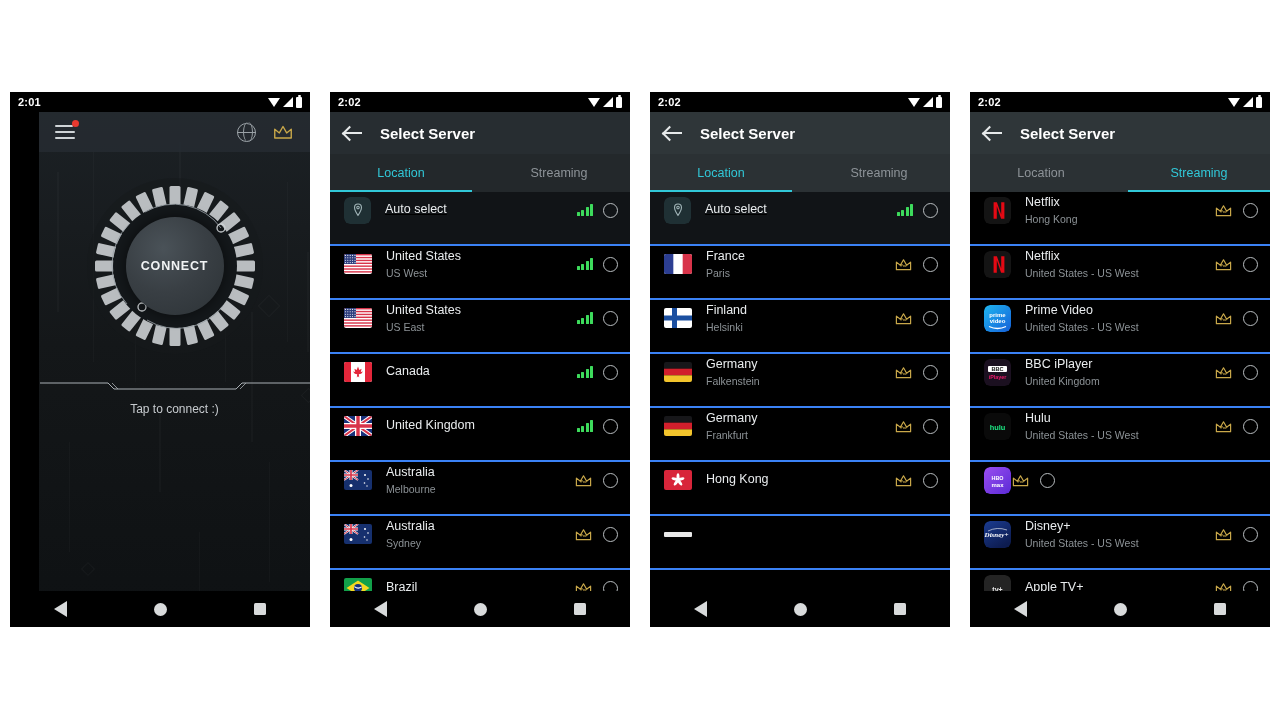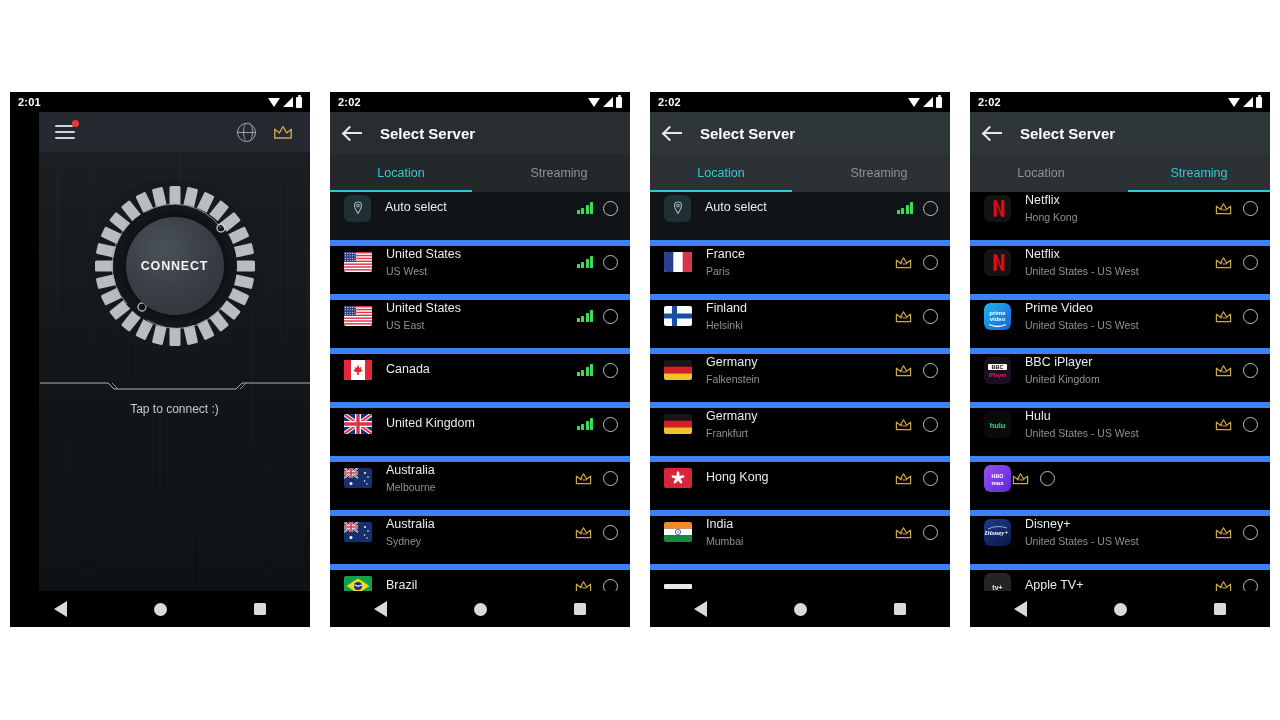--- a/index.html
+++ b/index.html
@@ -197,22 +197,23 @@
   .tab.active:after {
     content:""; position:absolute; left:0; right:0; bottom:0;
     height: 2px; background:#31c8d8;
   }
 
   .list { flex:1; overflow:hidden; background:#000; }
   .row {
     height: 54px;
     display:flex; align-items:center;
     padding: 0 12px 16px 14px;
-    border-bottom: 6px solid #3b82f6;
+    border-bottom: 2px solid #3b82f6;
     cursor: pointer;
+    text-decoration: underline;
   }
   .row.autorow { background:#111417; }
   .row-icon {
     width: 28px; height: 20px; flex: 0 0 28px;
     border-radius: 2px; overflow: hidden;
     display:flex; align-items:center; justify-content:center;
     position: relative;
   }
   .row-icon.tile {
     width: 27px; height: 27px; flex: 0 0 27px; border-radius: 6px;
@@ -828,42 +829,20 @@
             <div class="row-right">
               <div class="crown-pro"><svg viewBox="0 0 24 19" width="19" height="15">
                   <path d="M3 16 L3 6.5 L8 10.5 L12 3.5 L16 10.5 L21 6.5 L21 16 Z" fill="none" stroke="#c9a84a" stroke-width="1.5" stroke-linejoin="round"></path>
                   <text x="12" y="13.2" font-family="Liberation Sans, sans-serif" font-size="4.6" font-weight="bold" fill="#c9a84a" text-anchor="middle">Pro</text>
                 </svg></div>
               <div class="radio"></div>
             </div>
           </div>
           <div class="row">
             <div class="row-icon">
-              <svg class="f" viewBox="0 0 28 20" preserveAspectRatio="none">
-                <rect width="28" height="6.67" fill="#f08a26"></rect>
-                <rect y="6.67" width="28" height="6.67" fill="#fff"></rect>
-                <rect y="13.34" width="28" height="6.66" fill="#168a40"></rect>
-                <circle cx="14" cy="10" r="2.6" fill="none" stroke="#1b3e8c" stroke-width="0.8"></circle>
-                <circle cx="14" cy="10" r="0.7" fill="#1b3e8c"></circle>
-              </svg>
-            </div>
-            <div class="row-text">
-              <div class="row-title">India</div>
-              <div class="row-sub">Mumbai</div>
-            </div>
-            <div class="row-right">
-              <div class="crown-pro"><svg viewBox="0 0 24 19" width="19" height="15">
-                  <path d="M3 16 L3 6.5 L8 10.5 L12 3.5 L16 10.5 L21 6.5 L21 16 Z" fill="none" stroke="#c9a84a" stroke-width="1.5" stroke-linejoin="round"></path>
-                  <text x="12" y="13.2" font-family="Liberation Sans, sans-serif" font-size="4.6" font-weight="bold" fill="#c9a84a" text-anchor="middle">Pro</text>
-                </svg></div>
-              <div class="radio"></div>
-            </div>
-          </div>
-          <div class="row">
-            <div class="row-icon">
               <div class="partial-flag"></div>
             </div>
             <div class="row-text"></div>
             <div class="row-right"></div>
           </div>
         </div>
       </div>
       <div class="navbar">
         <div class="nav-back"></div>
         <div class="nav-home"></div>

